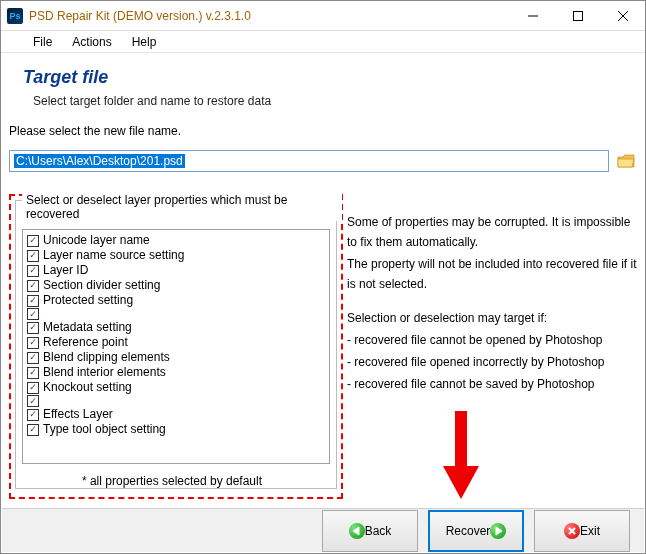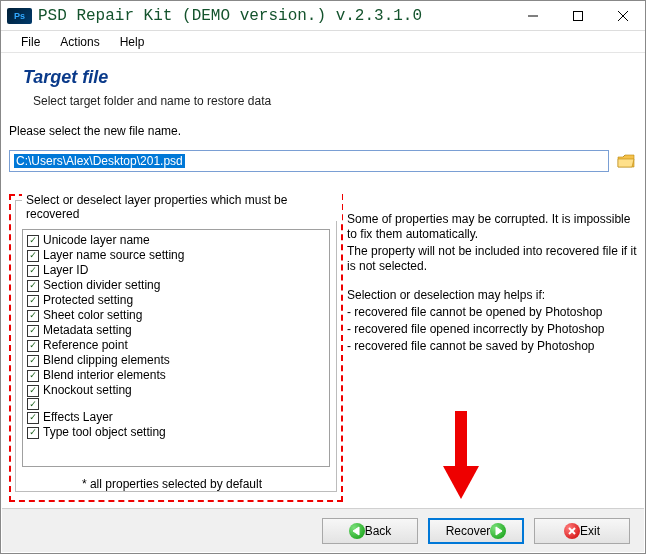--- a/index.html
+++ b/index.html
@@ -16,40 +16,40 @@
   
   .titlebar {
     height: 30px;
     background: #fff;
     display: flex;
     align-items: center;
     padding-left: 6px;
     border-bottom: 1px solid #ddd;
   }
   .titlebar .app-icon {
-    width: 25px; height: 16px;
+    width: 16px; height: 16px;
     background: linear-gradient(135deg,#001e36,#003a6b);
     color:#31a8ff;
     font-size:9px;
     font-weight:bold;
     display:flex;
     align-items:center;
     justify-content:center;
     border-radius:2px;
     margin-right:6px;
   }
-  .titlebar .title { flex:1; color:#14532d; font-size:16px;font-family:Liberation Mono, monospace; }
+  .titlebar .title { flex:1; color:#a16207; font-size:12px; }
   .winbtn { width:45px; height:29px; display:flex; align-items:center; justify-content:center; }
   .winbtn svg { stroke:#000; }
   
   .menubar {
     height: 22px;
     display:flex;
     align-items:center;
-    padding-left:12px;
+    padding-left:24px;
     gap:4px;
     border-bottom:1px solid #e5e5e5;
   }
   .menubar span { padding:2px 8px; }
   
   .content { padding:14px 8px; }
   .heading {
     font-size:18px;
     font-weight:bold;
     font-style:italic;
@@ -102,38 +102,38 @@
     width:12px; height:12px;
     border:1px solid #333;
     display:inline-flex;
     align-items:center;
     justify-content:center;
     font-size:9px;
     color:#1a5e1a;
     background:#fff;
   }
   .note-default { text-align:center; font-size:12px; padding:4px 8px 0 0; }
-  .right-text { flex:1; font-size:12px; padding-top:18px; line-height:15px; }
+  .right-text { flex:1; font-size:12px; padding-top:18px; line-height:20px; }
   .right-text p { margin-bottom:2px; }
   .right-text .gap { margin-top:14px; }
   
   .bottombar {
     position:absolute;
     left:1px; right:1px; bottom:1px;
     height:44px;
     background:#f0f0f0;
     border-top:1px solid #d0d0d0;
     display:flex;
     align-items:center;
     justify-content:flex-end;
     padding-right:14px;
     gap:10px;
   }
   .btn {
-    width:96px; height:26px;
+    width:96px; height:42px;
     border:1px solid #a8a8a8;
     background:linear-gradient(#f7f7f7,#e3e3e3);
     display:flex;
     align-items:center;
     justify-content:center;
     gap:0;
     font-size:12px;
     cursor:pointer;
   }
   .btn.highlight { border:2px solid #0078d7; }
@@ -219,21 +219,20 @@
             <div class="check-row">
               <span class="chk">✓</span>
               <span>Section divider setting</span>
             </div>
             <div class="check-row">
               <span class="chk">✓</span>
               <span>Protected setting</span>
             </div>
             <div class="check-row">
               <span class="chk">✓</span>
-              <span>Sheet color setting</span>
             </div>
             <div class="check-row">
               <span class="chk">✓</span>
               <span>Metadata setting</span>
             </div>
             <div class="check-row">
               <span class="chk">✓</span>
               <span>Reference point</span>
             </div>
             <div class="check-row">
@@ -260,21 +259,21 @@
               <span>Type tool object setting</span>
             </div>
           </div>
         <div class="note-default">* all properties selected by default</div>
       </div>
     </div>
 
     <div class="right-text">
       <p>Some of properties may be corrupted. It is impossible to fix them automatically.</p>
       <p>The property will not be included into recovered file if it is not selected.</p>
-      <p class="gap">Selection or deselection may helps if:</p>
+      <p class="gap">Selection or deselection may target if:</p>
       <p>- recovered file cannot be opened by Photoshop</p>
       <p>- recovered file opened incorrectly by Photoshop</p>
       <p>- recovered file cannot be saved by Photoshop</p>
     </div>
   </div>
 </div>
 
 <svg class="red-arrow" viewBox="0 0 40 90">
   <rect x="14" y="0" width="12" height="55" fill="#e00"></rect>
   <polygon points="2,55 38,55 20,88" fill="#e00"></polygon>

